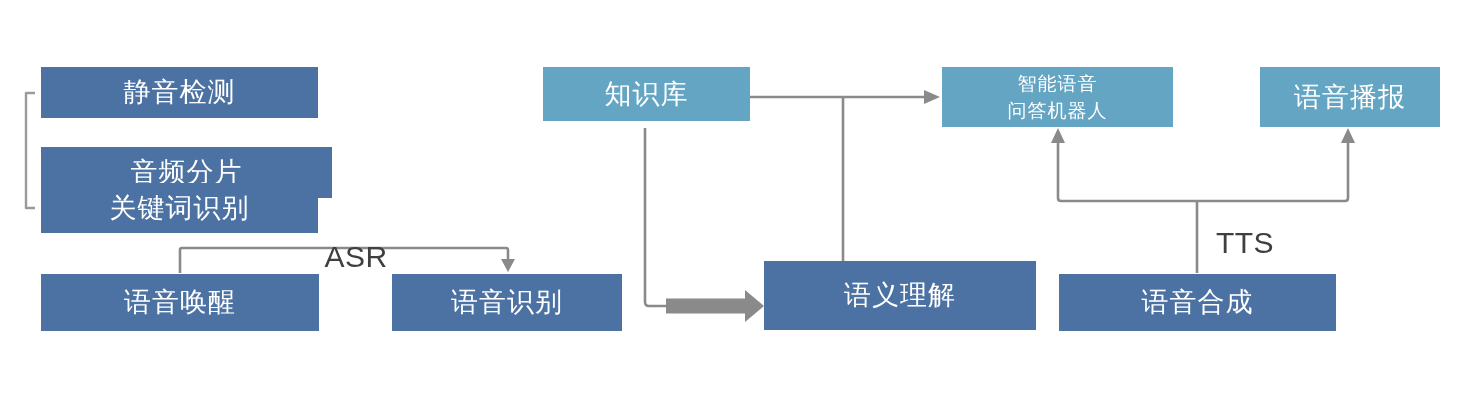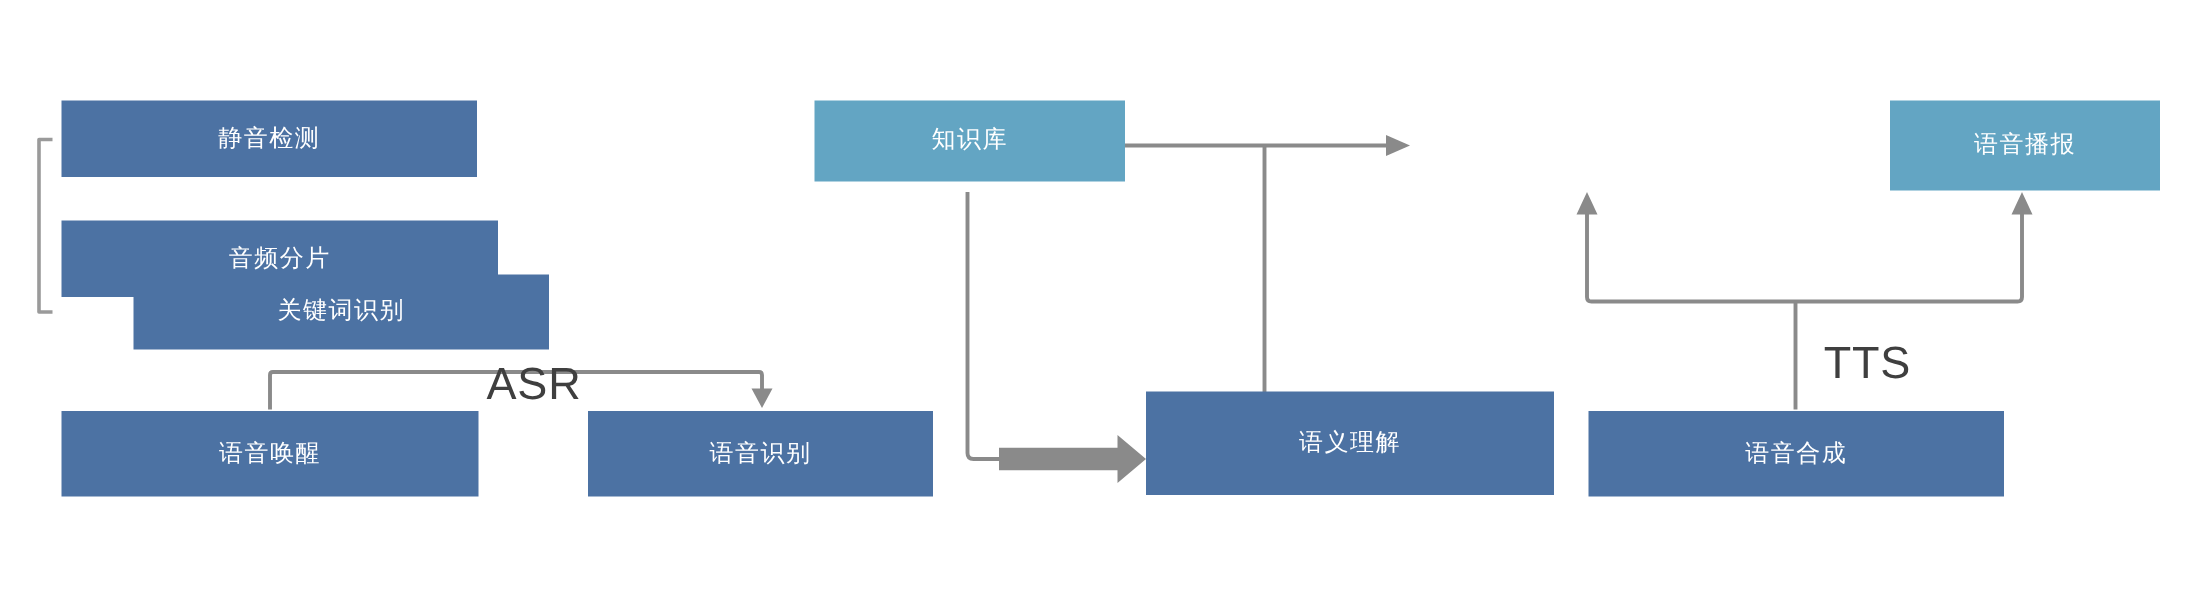--- a/index.html
+++ b/index.html
@@ -14,21 +14,21 @@
     overflow: hidden;
   }
 
   .node {
     position: absolute;
     display: flex;
     align-items: center;
     justify-content: center;
     text-align: center;
     color: #ffffff;
-    font-size: 16px;
+    font-size: 27px;
     letter-spacing: 1px;
     line-height: 1.2;
   }
   .node--dark  { background: #4C72A3; }
   .node--light { background: #63A5C3; }
 
   .node--multiline { flex-direction: column; font-size: 19px; line-height: 27px; letter-spacing: 1px; }
 
   .edge-label {
     position: absolute;
@@ -81,30 +81,34 @@
     <path class="conn" d="M1197,273 L1197,201"></path>
     <path class="conn" d="M1058,142 L1058,198 Q1058,201 1061,201 L1345,201 Q1348,201 1348,198 L1348,142"></path>
     <polygon class="arrowhead" points="1051,143 1065,143 1058,128"></polygon>
     <polygon class="arrowhead" points="1341,143 1355,143 1348,128"></polygon>
   </svg>
 
   <div class="node node--dark" style="left:41px; top:67px; width:277px; height:51px;">静音检测</div>
 
   <div class="node node--dark" style="left:41px; top:124px; width:291px; height:51px;margin-top:23px;">音频分片</div>
 
-  <div class="node node--dark" style="left:41px; top:183px; width:277px; height:50px;margin-left:48px;">关键词识别</div>
+  <div class="node node--dark" style="left:41px; top:183px; width:277px; height:50px;">关键词识别</div>
 
   <div class="node node--dark" style="left:41px; top:274px; width:278px; height:57px;">语音唤醒</div>
 
   <div class="node node--dark" style="left:392px; top:274px; width:230px; height:57px;">语音识别</div>
 
   <div class="node node--light" style="left:543px; top:67px; width:207px; height:54px;">知识库</div>
 
   <div class="node node--dark" style="left:764px; top:261px; width:272px; height:69px;">语义理解</div>
 
+  <div class="node node--light node--multiline" style="left:942px; top:67px; width:231px; height:60px;">
+    <span>智能语音</span>
+    <span>问答机器人</span>
+  </div>
 
   <div class="node node--light" style="left:1260px; top:67px; width:180px; height:60px;">语音播报</div>
 
   <div class="node node--dark" style="left:1059px; top:274px; width:277px; height:57px;">语音合成</div>
 
   <div class="edge-label" style="left:356px; top:240px;">ASR</div>
 
   <div class="edge-label" style="left:1245px; top:226px;">TTS</div>
 
 </div>

